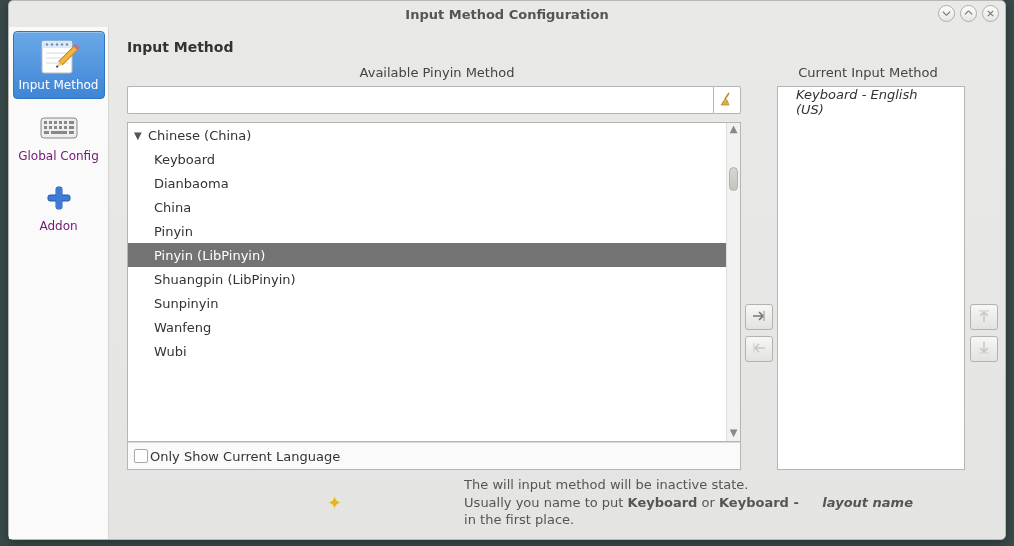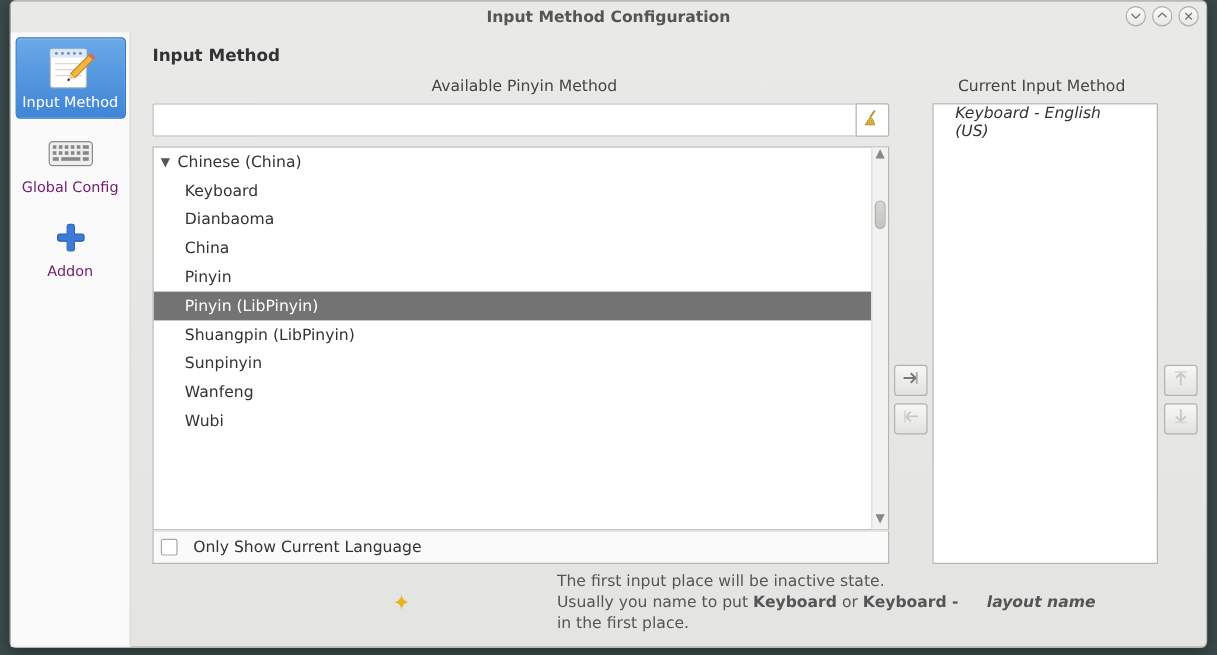--- a/index.html
+++ b/index.html
@@ -216,21 +216,21 @@
     border: 1px solid #b0b0ad;
   }
   .below-tree {
     border: 1px solid #b5b5b2;
     border-top: 1px solid #d8d8d6;
     background: #fafafa;
     height: 28px;
     display: flex;
     align-items: center;
     padding-left: 6px;
-    gap: 13px;
+    gap: 2px;
   }
   .checkbox {
     width: 14px; height: 14px;
     border: 1px solid #a8a8a5;
     background: #fff;
     border-radius: 2px;
     display: inline-block;
   }
   .mid-btns {
     width: 36px;
@@ -506,20 +506,20 @@
                 </svg>
             </span>
           </div>
         </div>
 
       </div>
 
       <div class="footer">
         <span class="star">✦</span>
         <div class="hint">
-          <span>The first input place will be inactive state.</span><br>
+          <span>The will input method will be inactive state.</span><br>
           <span>Usually you name to put </span><b>Keyboard</b><span> or </span><b>Keyboard - </b><i>layout name</i><span> in the first place.</span>
         </div>
       </div>
 
     </div>
   </div>
 </div>
 
 </body></html>

